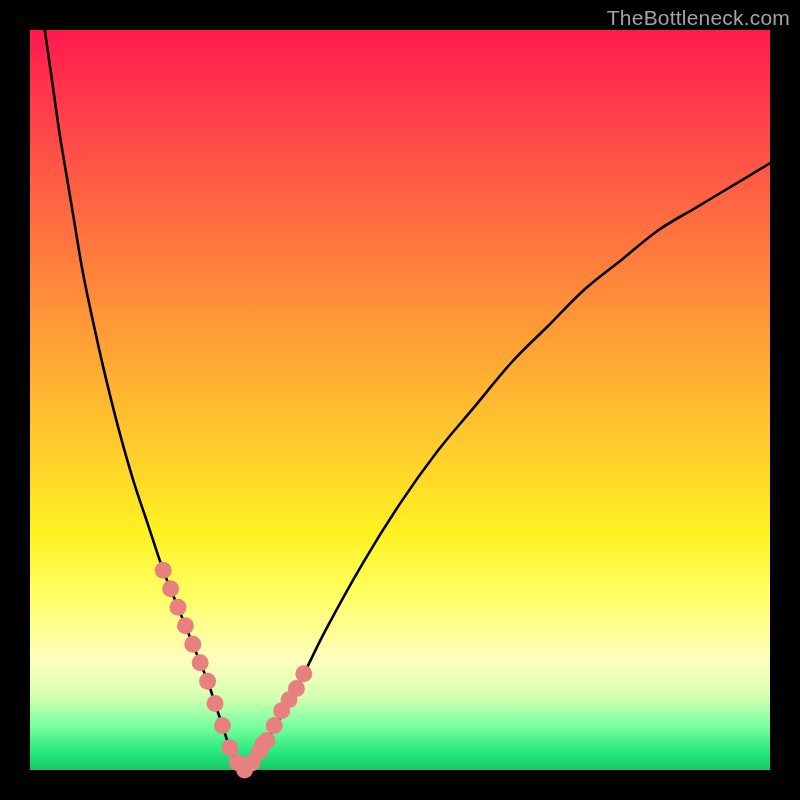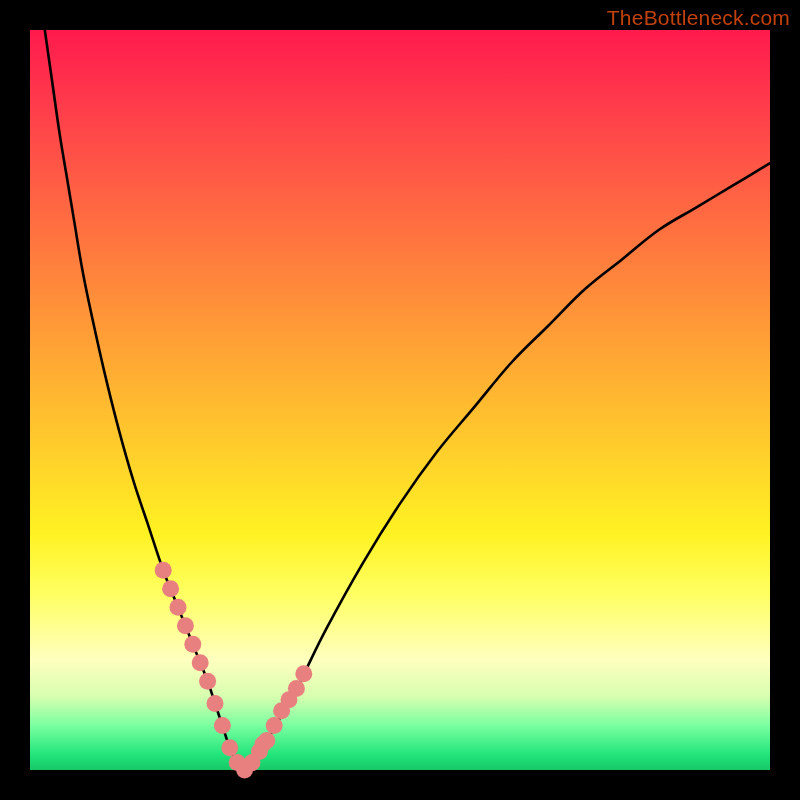--- a/index.html
+++ b/index.html
@@ -47,21 +47,21 @@
     left: 30px;
     top: 30px;
     width: 740px;
     height: 740px;
     overflow: visible;
   }
   .watermark {
     position: absolute;
     top: 6px;
     right: 10px;
-    color: #c2410c;
+    color: #a3a3a3;
     font-size: 21px;
     font-weight: 500;
     letter-spacing: 0.2px;
     user-select: none;
   }
 </style>
 </head>
 <body>
 
 <div class="frame">

